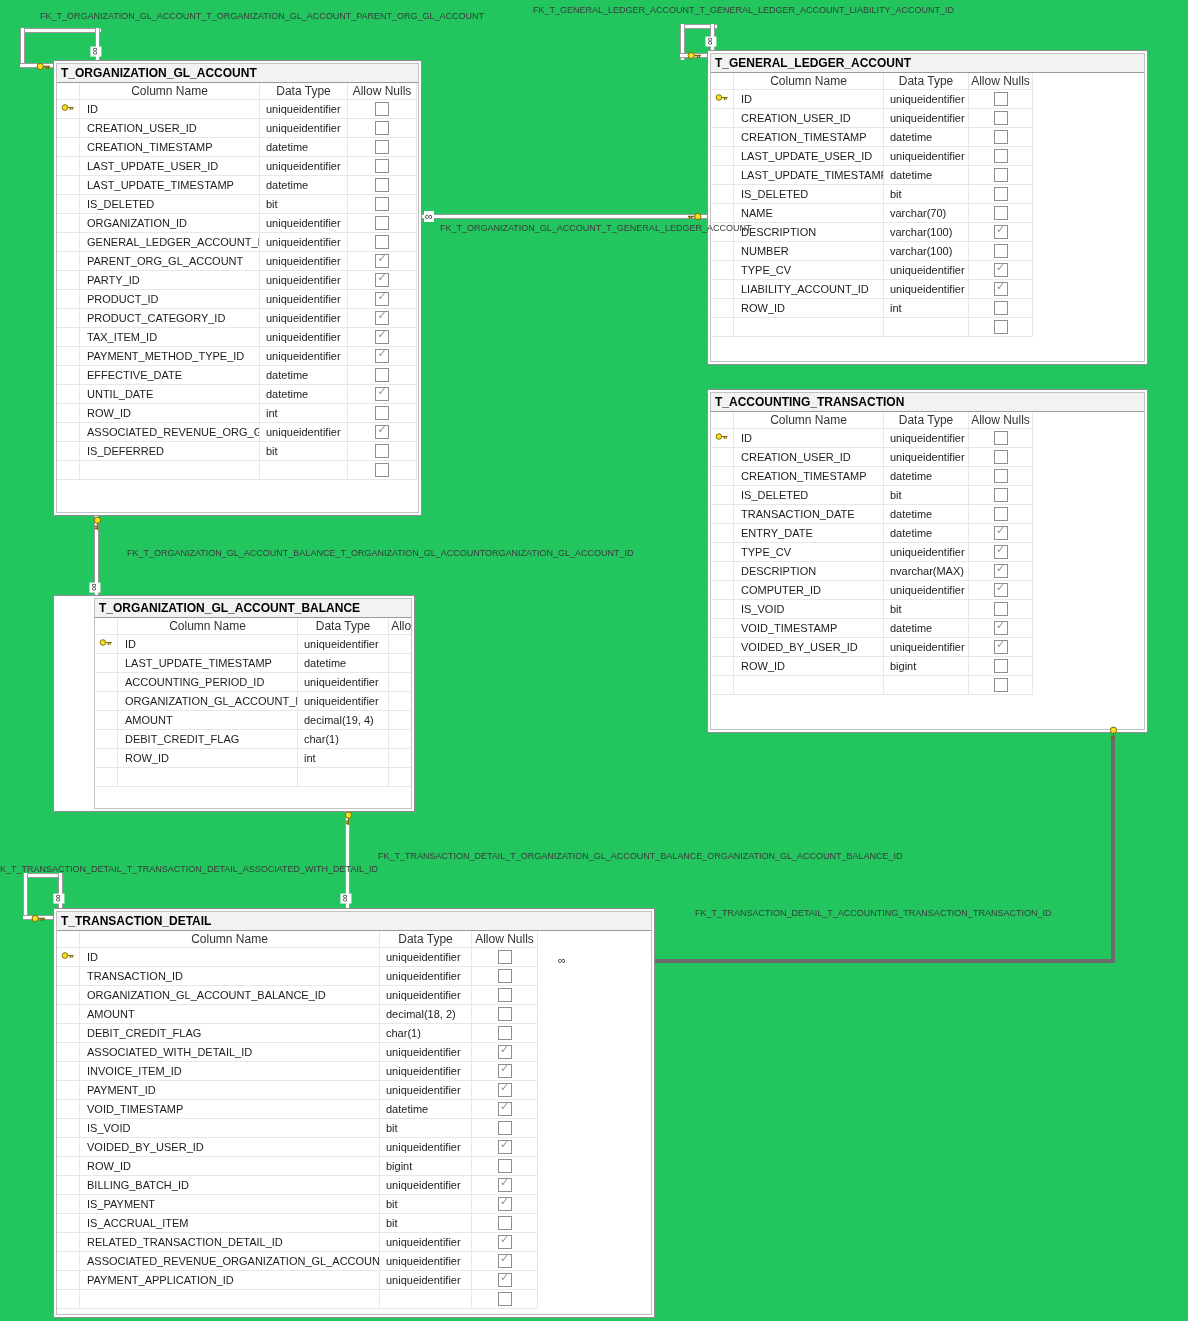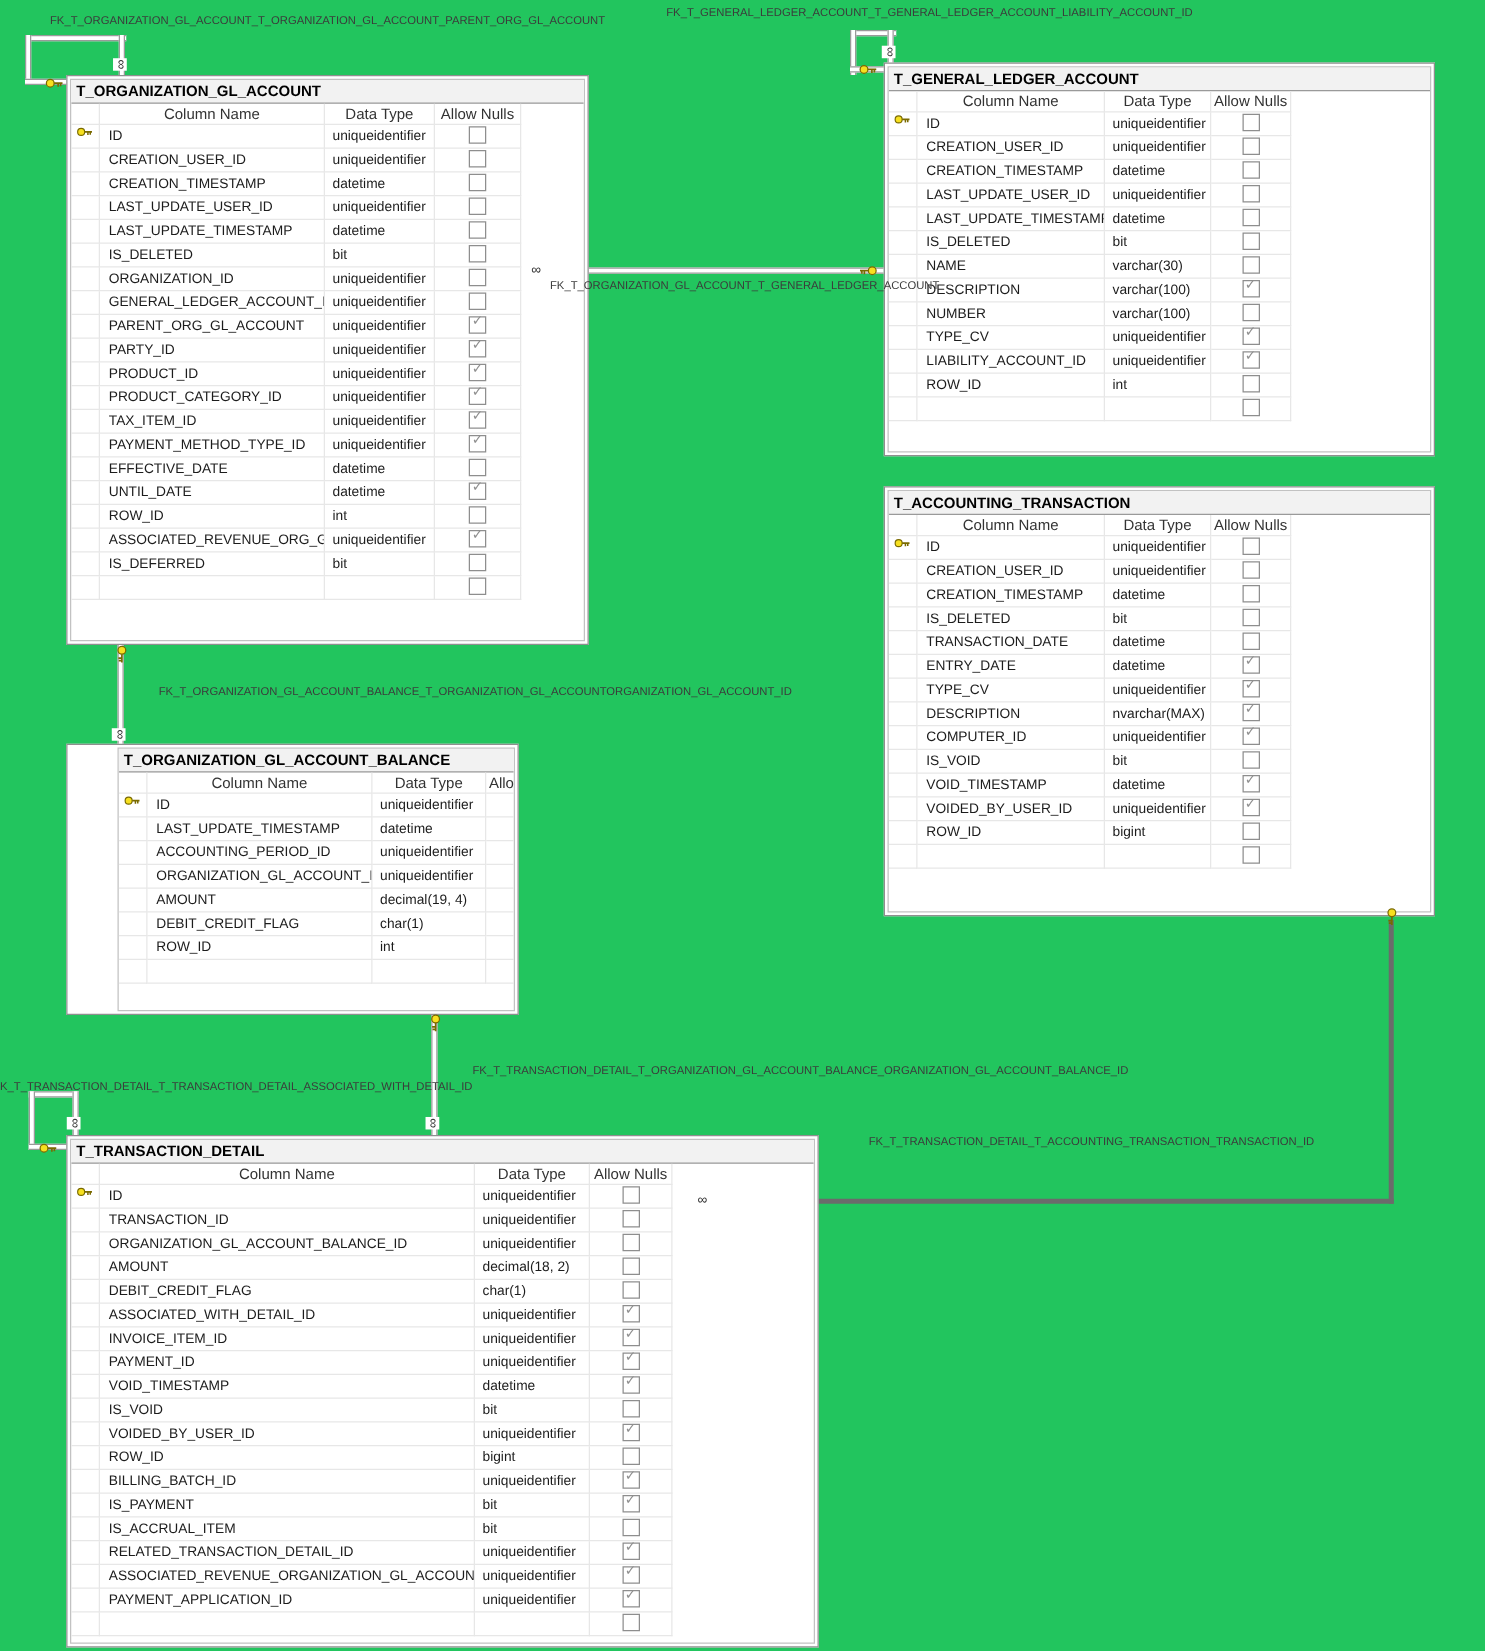--- a/index.html
+++ b/index.html
@@ -137,21 +137,21 @@
   <div class="conn-v sel" style="left:1111px;top:736px;height:227px;"></div>
   <div class="conn-h sel" style="left:564px;top:959px;width:551px;"></div>
   <span class="keyicon vert" style="left:1106px;top:729px;">
     <svg width="15" height="9" viewBox="0 0 15 9">
         <circle cx="4.2" cy="4.5" r="3.1" fill="#f7e01f" stroke="#7a6a00"></circle>
         <path d="M7.3 4.5 H14 M10.5 4.5 V7.3 M12.5 4.5 V7" stroke="#7a6a00" stroke-width="1.3" fill="none"></path>
       </svg>
   </span>
   <span class="inf" style="left:557px;top:955px;"></span>
 
-  <div class="tbl t1" style="left:53px;top:60px;width:418px;height:456px;">
+  <div class="tbl t1" style="left:53px;top:60px;width:369px;height:456px;">
     <div class="tbl-inner">
       <div class="tbl-title">T_ORGANIZATION_GL_ACCOUNT</div>
       <div class="grid">
         <div class="hdr">
           <div class="cell c-rh"></div>
           <div class="cell c-name">Column Name</div>
           <div class="cell c-type">Data Type</div>
           <div class="cell c-null">Allow Nulls</div>
         </div>
         <div>
@@ -432,21 +432,21 @@
               <div class="cell c-type">bit</div>
               <div class="cell c-null"><span class="cb"></span></div>
             </div>
 
             <div class="row">
               <div class="cell c-rh"><span class="pkicon"><svg width="14" height="9" viewBox="0 0 15 9">
                     <circle cx="4.2" cy="4.5" r="3" fill="#f7e01f" stroke="#7a6a00"></circle>
                     <path d="M7.2 4.5 H13.5 M10 4.5 V7.2 M12 4.5 V7" stroke="#7a6a00" stroke-width="1.3" fill="none"></path>
                   </svg></span></div>
               <div class="cell c-name">NAME</div>
-              <div class="cell c-type">varchar(30)</div>
+              <div class="cell c-type">varchar(70)</div>
               <div class="cell c-null"><span class="cb"></span></div>
             </div>
 
             <div class="row">
               <div class="cell c-rh"><span class="pkicon"><svg width="14" height="9" viewBox="0 0 15 9">
                     <circle cx="4.2" cy="4.5" r="3" fill="#f7e01f" stroke="#7a6a00"></circle>
                     <path d="M7.2 4.5 H13.5 M10 4.5 V7.2 M12 4.5 V7" stroke="#7a6a00" stroke-width="1.3" fill="none"></path>
                   </svg></span></div>
               <div class="cell c-name">DESCRIPTION</div>
               <div class="cell c-type">varchar(100)</div>

